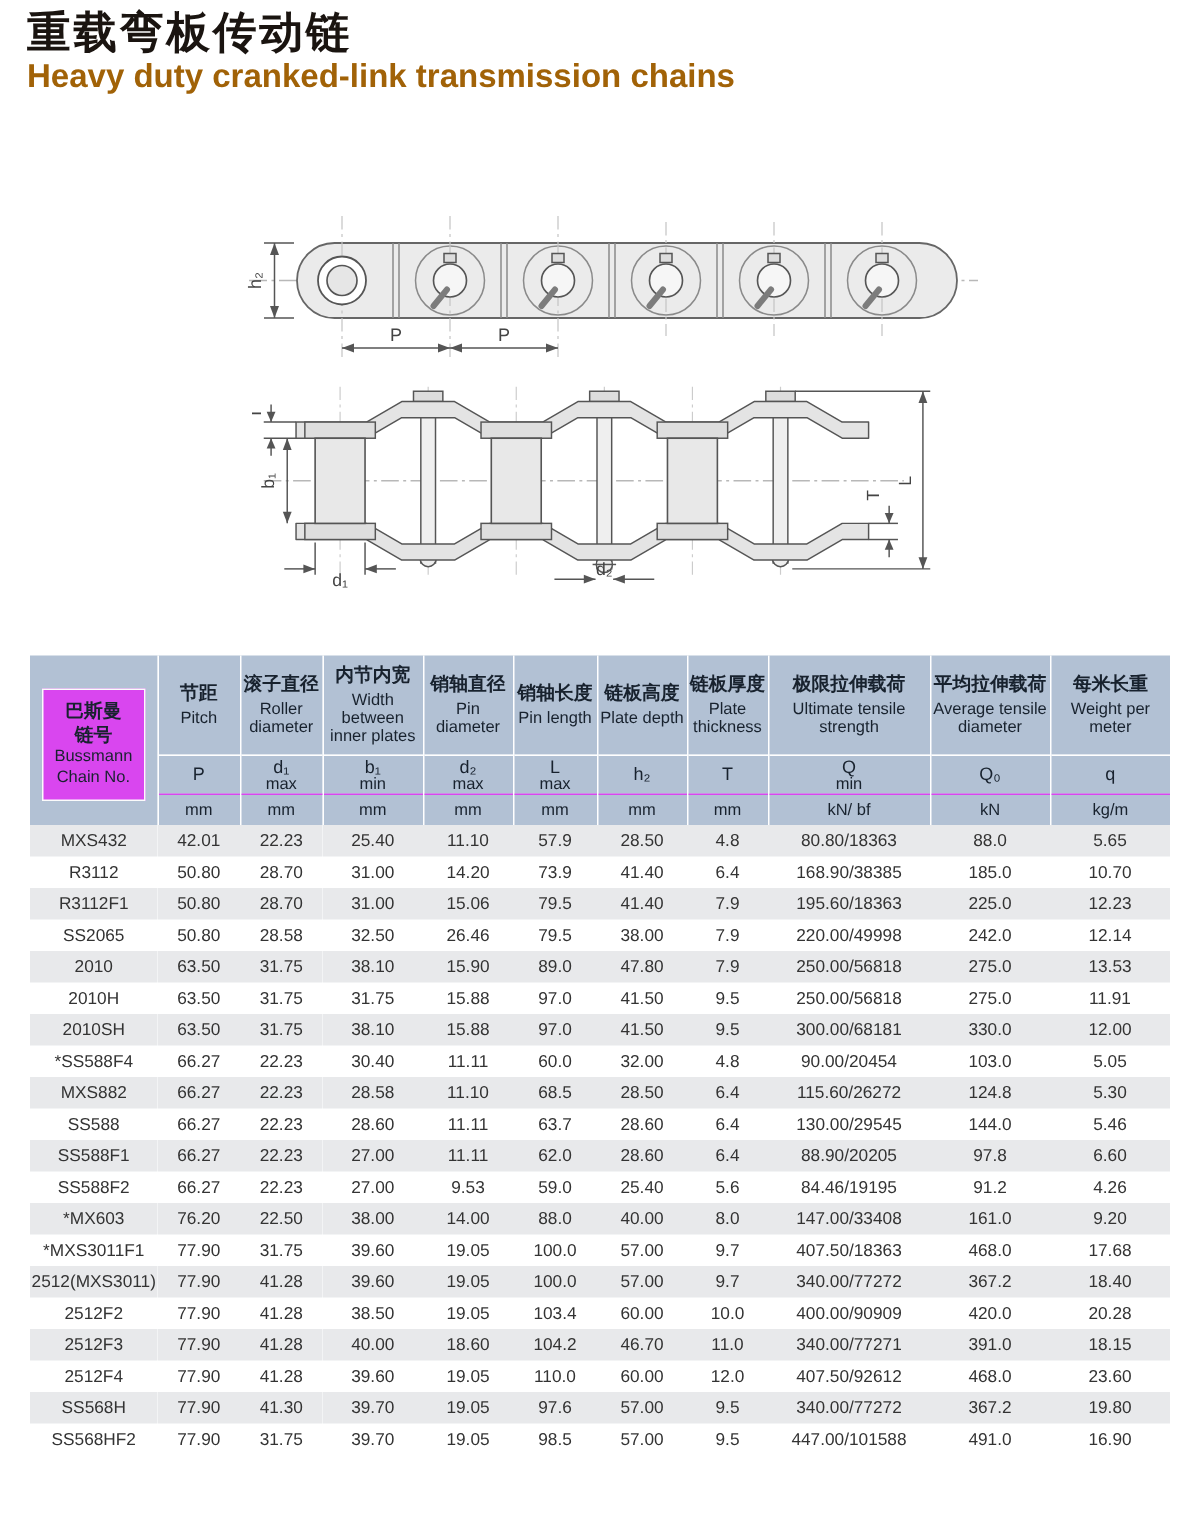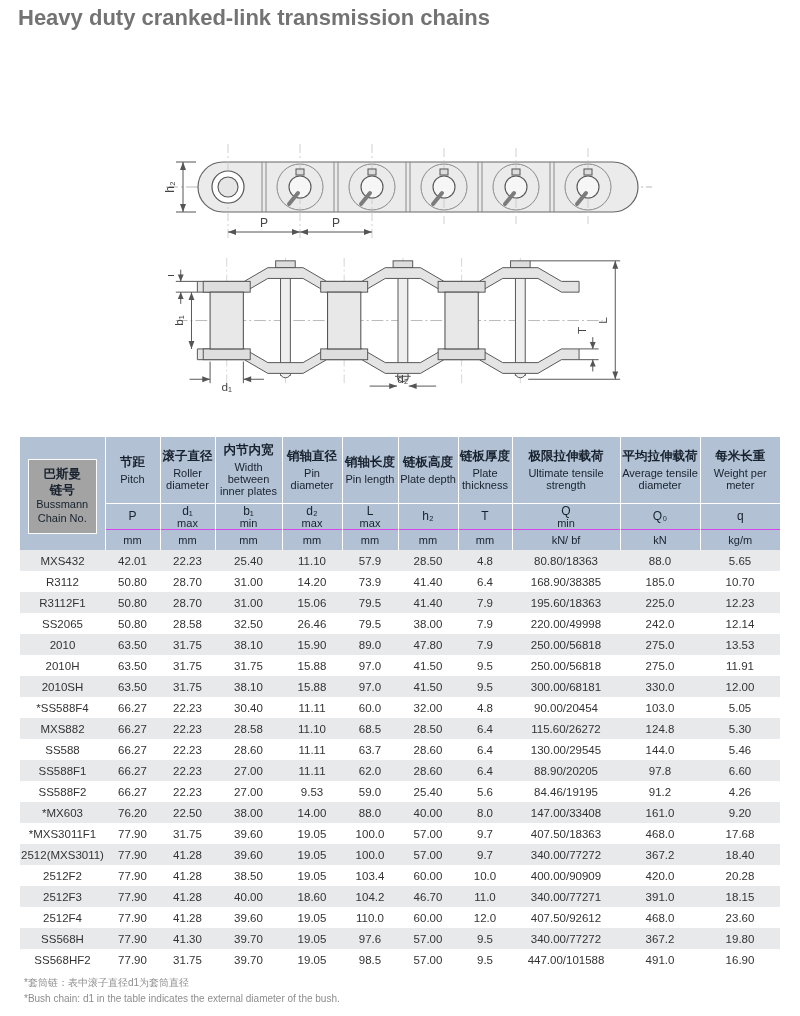--- a/index.html
+++ b/index.html
@@ -4,60 +4,61 @@
 <style>
   * { margin:0; padding:0; box-sizing:border-box; }
   html,body { background:#fff; }
   .page {
     position:relative; width:800px; height:1016px; background:#ffffff;
     font-family:"Liberation Sans","DejaVu Sans",sans-serif; color:#222; overflow:hidden;
   }
   
   .titles { position:absolute; left:18px; top:6px; }
   .title-zh { font-size:29px; font-weight:bold; color:#1a1410; letter-spacing:2px; line-height:1.15; }
-  .title-en { font-size:22px; font-weight:bold; color:#737373; letter-spacing:0px; line-height:1.1; }
+  .title-en { font-size:22px; font-weight:bold; color:#a16207; letter-spacing:0px; line-height:1.1; }
   
   .drawing1 { position:absolute; left:150px; top:136px; }
   .drawing2 { position:absolute; left:168px; top:252px; }
   svg text { font-family:"Liberation Sans","DejaVu Sans",sans-serif; font-size:12px; fill:#444; }
   
   table.spec {
     position:absolute; left:20px; top:437px; width:760px;
     border-collapse:collapse; table-layout:fixed;
   }
   table.spec th { background:#b2c1d4; color:#18222e; font-weight:normal; vertical-align:middle; }
   th.hb1, th.hb2, th.hb3 { border-left:1px solid #fff; }
   th.hb1 { height:66px; padding:4px 1px; }
   th.hb1 .cn { font-size:12.5px; font-weight:bold; margin-bottom:2px; }
   th.hb1 .en { font-size:11px; line-height:1.12; }
   th.hb2 { height:26px; border-top:1px solid #fff; font-size:12px; font-weight:bold; }
   th.hb2 .sub { display:block; font-size:11px; font-weight:normal; line-height:1; }
   th.hb2 .sub:empty { display:none; }
   th.hb3 { height:21px; border-top:1px solid #d946ef; font-size:11px; }
   th.chainno { background:#b2c1d4; }
   .chainno-box {
-    margin:20px 8px 14px 8px; padding:7px 2px; background:#a3a3a3; border:1px solid #fbfbfb;
+    margin:20px 8px 14px 8px; padding:7px 2px; background:#d946ef; border:1px solid #fbfbfb;
   }
   .chainno-box .cn { font-size:12.5px; font-weight:bold; line-height:1.25; }
   .chainno-box .en { font-size:11px; line-height:1.25; }
   table.spec td {
     height:21px; text-align:center; font-size:11.5px; color:#333; padding:0 1px;
     white-space:nowrap; overflow:hidden;
   }
   tr.stripe td { background:#e8e9eb; }
   tr.plain td { background:#ffffff; }
   
   .footnotes { position:absolute; left:24px; top:975px; font-size:10px; color:#8d8d8d; line-height:1.55; }
 </style>
 </head>
 <body>
 
 <div class="page">
 
   <div class="titles">
+    <div class="title-zh">重载弯板传动链</div>
     <div class="title-en">Heavy duty cranked-link transmission chains</div>
   </div>
 
   <div class="drawing1">
     <svg width="510" height="112" viewBox="0 0 510 112">
 
       <line x1="16" y1="51" x2="502" y2="51" stroke="#b8b8b8" stroke-width="1" stroke-dasharray="12 3 2 3"></line>
 
       <rect x="48" y="26" width="440" height="50" rx="25" fill="#ebebeb" stroke="#666" stroke-width="1.2"></rect>
 
@@ -601,18 +602,14 @@
           <td>98.5</td>
           <td>57.00</td>
           <td>9.5</td>
           <td>447.00/101588</td>
           <td>491.0</td>
           <td>16.90</td>
         </tr>
       </tbody>
   </table>
 
-  <div class="footnotes">
-    <div>*套筒链：表中滚子直径d1为套筒直径</div>
-    <div>*Bush chain: d1 in the table indicates the external diameter of the bush.</div>
-  </div>
 
 </div>
 
 </body></html>

